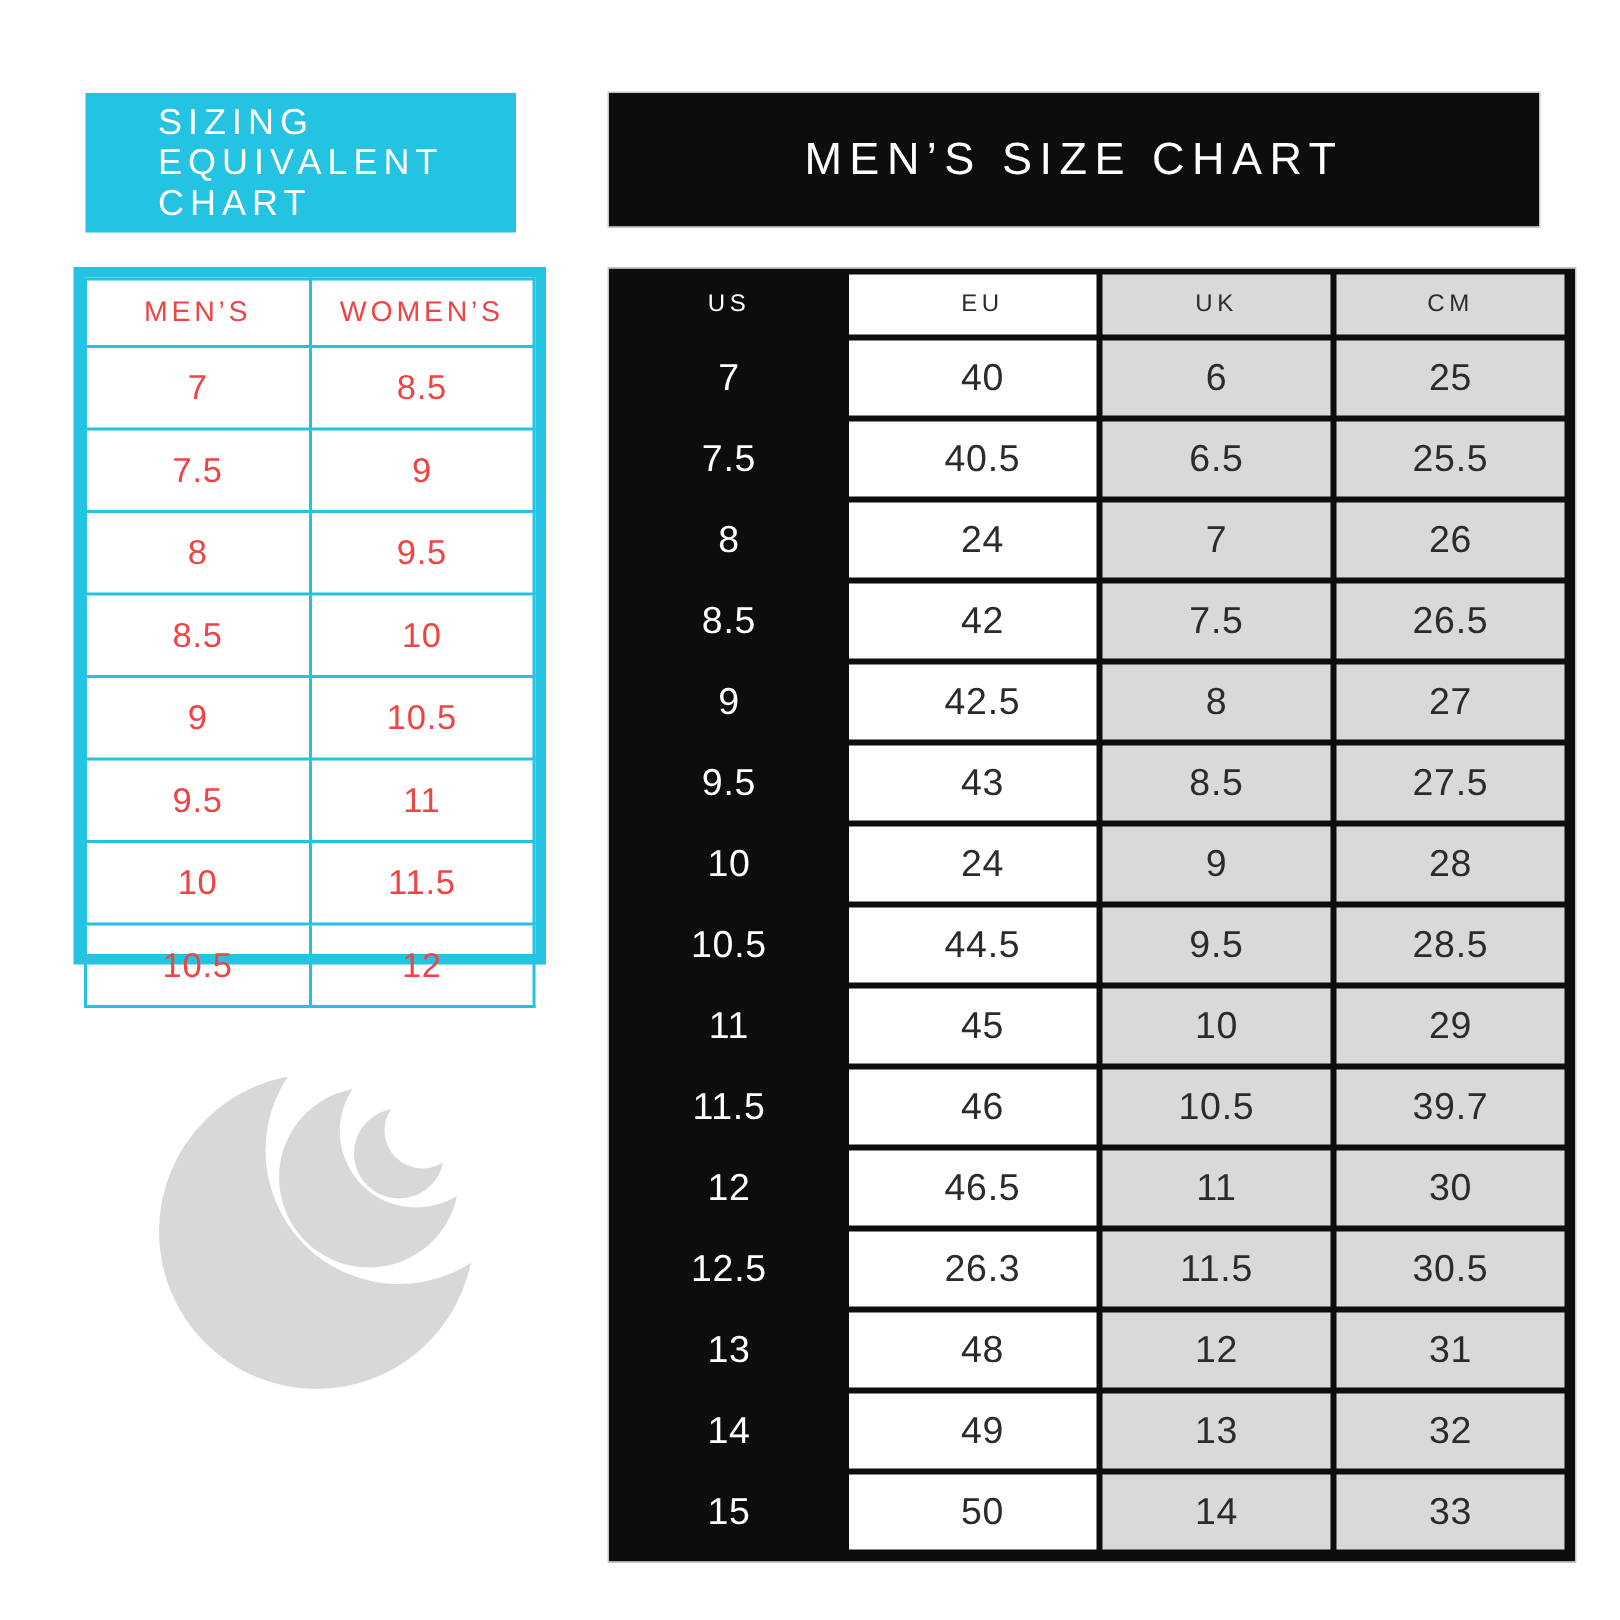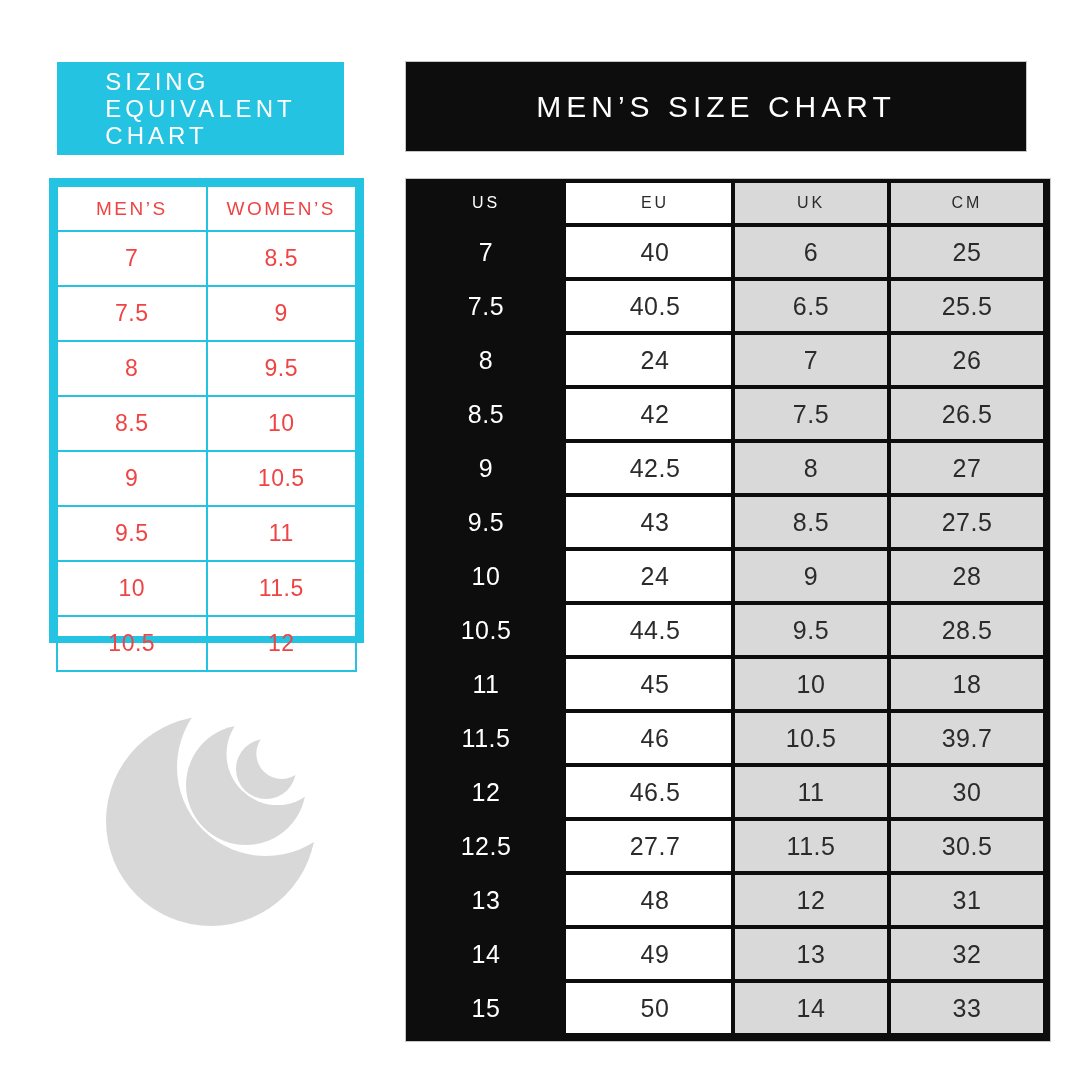--- a/index.html
+++ b/index.html
@@ -221,37 +221,37 @@
           <tr>
             <td class="c0">10.5</td>
             <td class="c1">44.5</td>
             <td class="c2">9.5</td>
             <td class="c3">28.5</td>
           </tr>
           <tr>
             <td class="c0">11</td>
             <td class="c1">45</td>
             <td class="c2">10</td>
-            <td class="c3">18</td>
+            <td class="c3">29</td>
           </tr>
           <tr>
             <td class="c0">11.5</td>
             <td class="c1">46</td>
             <td class="c2">10.5</td>
             <td class="c3">39.7</td>
           </tr>
           <tr>
             <td class="c0">12</td>
             <td class="c1">46.5</td>
             <td class="c2">11</td>
             <td class="c3">30</td>
           </tr>
           <tr>
             <td class="c0">12.5</td>
-            <td class="c1">27.7</td>
+            <td class="c1">26.3</td>
             <td class="c2">11.5</td>
             <td class="c3">30.5</td>
           </tr>
           <tr>
             <td class="c0">13</td>
             <td class="c1">48</td>
             <td class="c2">12</td>
             <td class="c3">31</td>
           </tr>
           <tr>

